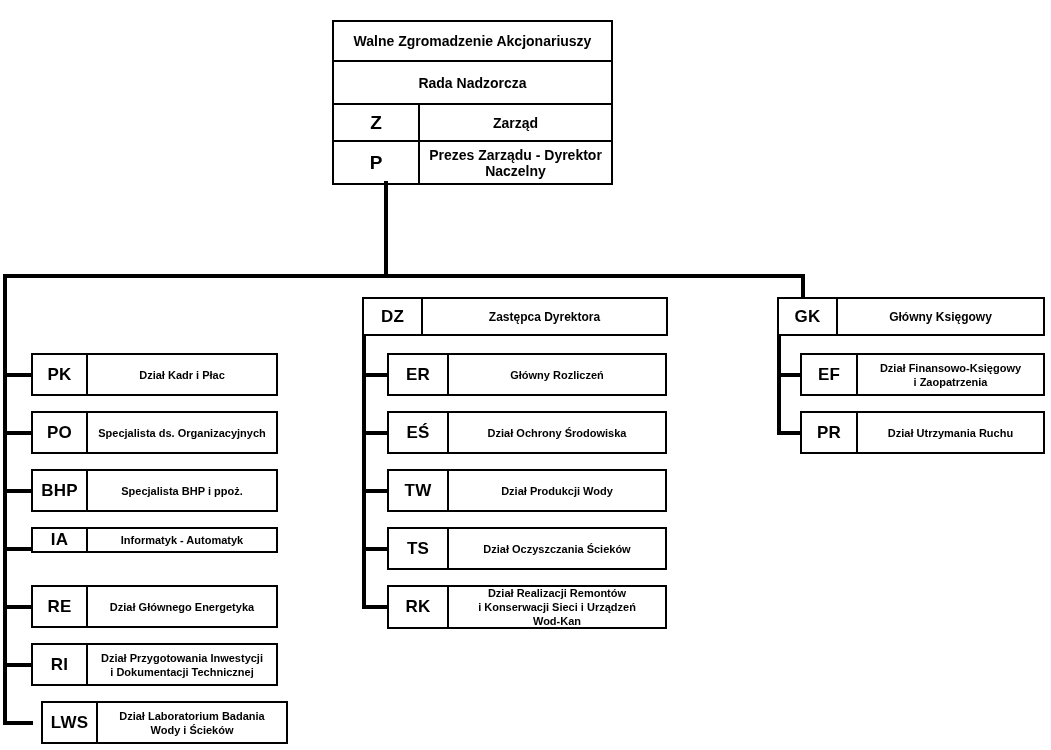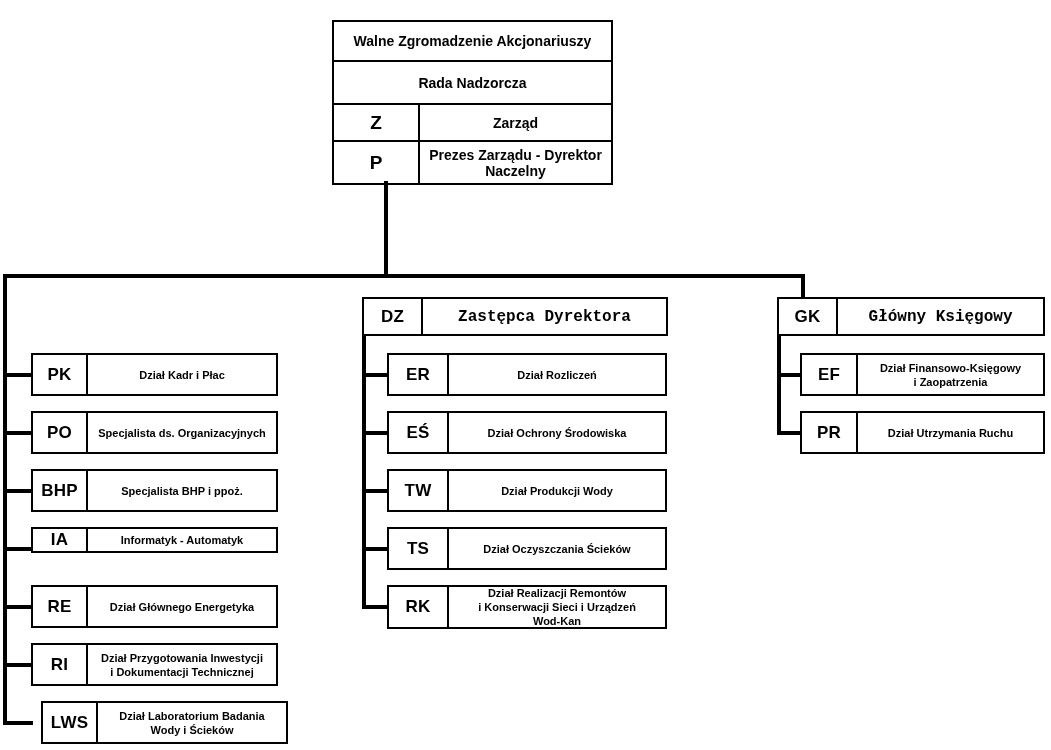--- a/index.html
+++ b/index.html
@@ -97,21 +97,21 @@
   .top-row.full .label {
     flex: 1 1 100%;
   }
   .r-wza { height: 40px; }
   .r-rada { height: 43px; }
   .r-zarzad { height: 37px; }
   .r-prezes { height: 41px; }
 
   
   .mgr .code { flex: 0 0 59px; font-size: 17px; }
-  .mgr .label { font-size: 16px; font-family: Liberation Mono, monospace; }
+  .mgr .label { font-size: 12px; }
 
   
   .line {
     position: absolute;
     background: #000000;
   }
 </style>
 </head>
 <body>
 
@@ -196,21 +196,21 @@
   </div>
 
   <div class="line" style="left:362px; top:373px; width:27px; height:4px;"></div>
   <div class="line" style="left:362px; top:431px; width:27px; height:4px;"></div>
   <div class="line" style="left:362px; top:489px; width:27px; height:4px;"></div>
   <div class="line" style="left:362px; top:547px; width:27px; height:4px;"></div>
   <div class="line" style="left:362px; top:605px; width:27px; height:4px;"></div>
 
   <div class="node" style="left:387px; top:353px; width:280px; height:43px;">
     <div class="code" style="flex:0 0 60px;">ER</div>
-    <div class="label">Dział Rozliczeń</div>
+    <div class="label">Główny Rozliczeń</div>
   </div>
   <div class="node" style="left:387px; top:411px; width:280px; height:43px;">
     <div class="code" style="flex:0 0 60px;">EŚ</div>
     <div class="label">Dział Ochrony Środowiska</div>
   </div>
   <div class="node" style="left:387px; top:469px; width:280px; height:43px;">
     <div class="code" style="flex:0 0 60px;">TW</div>
     <div class="label">Dział Produkcji Wody</div>
   </div>
   <div class="node" style="left:387px; top:527px; width:280px; height:43px;">

